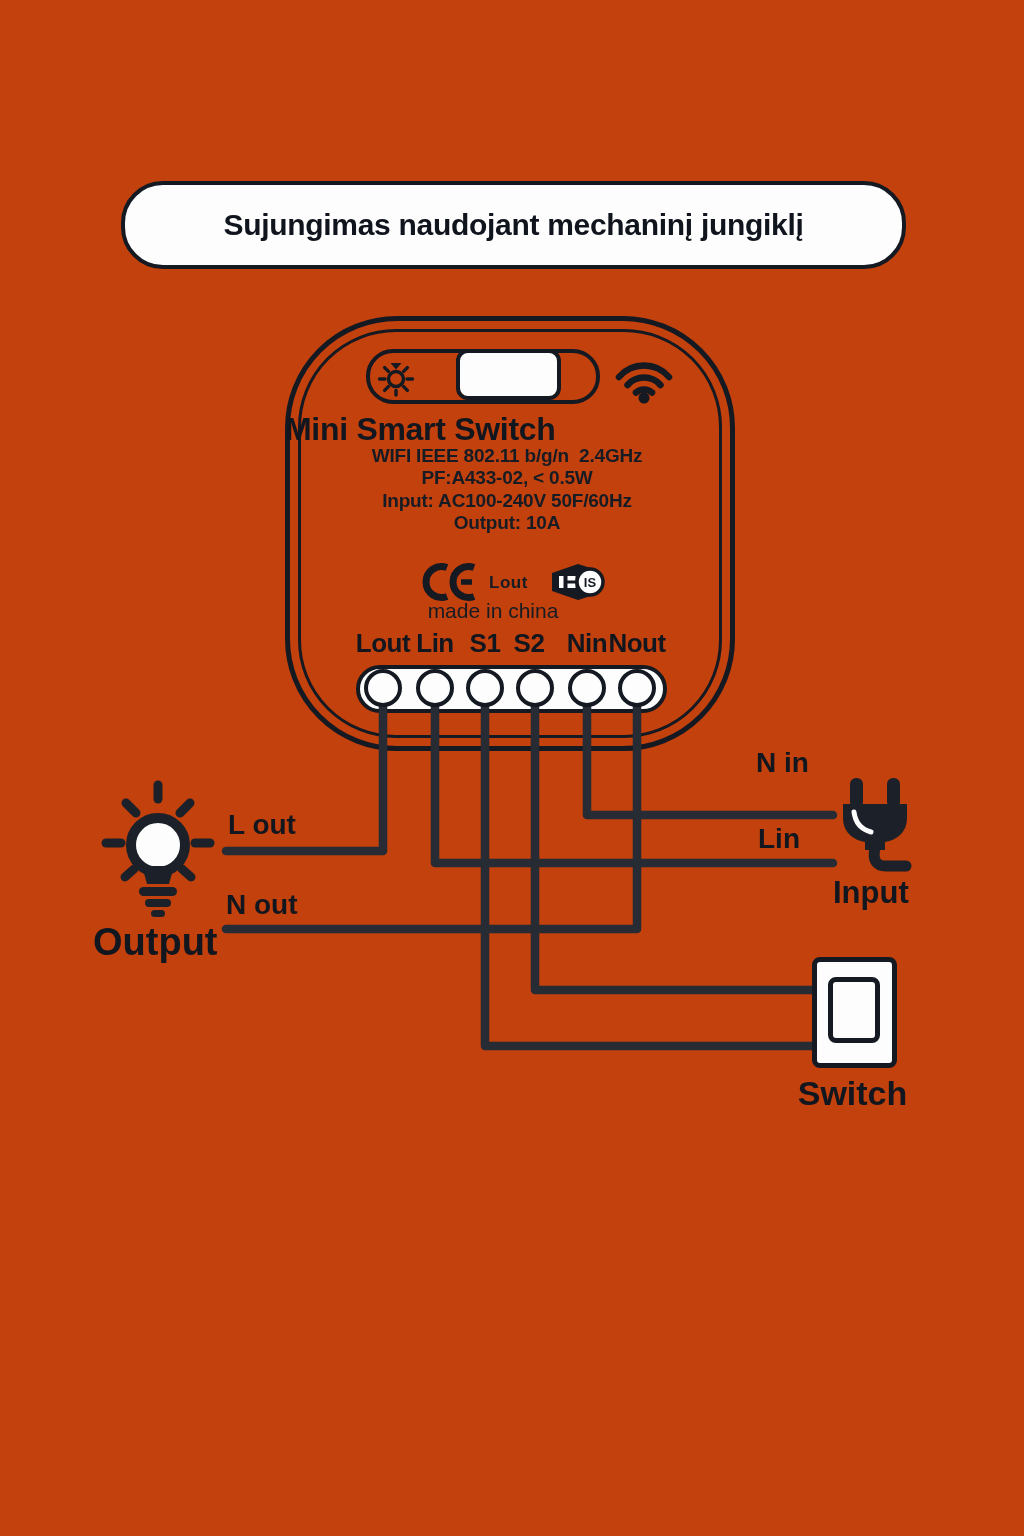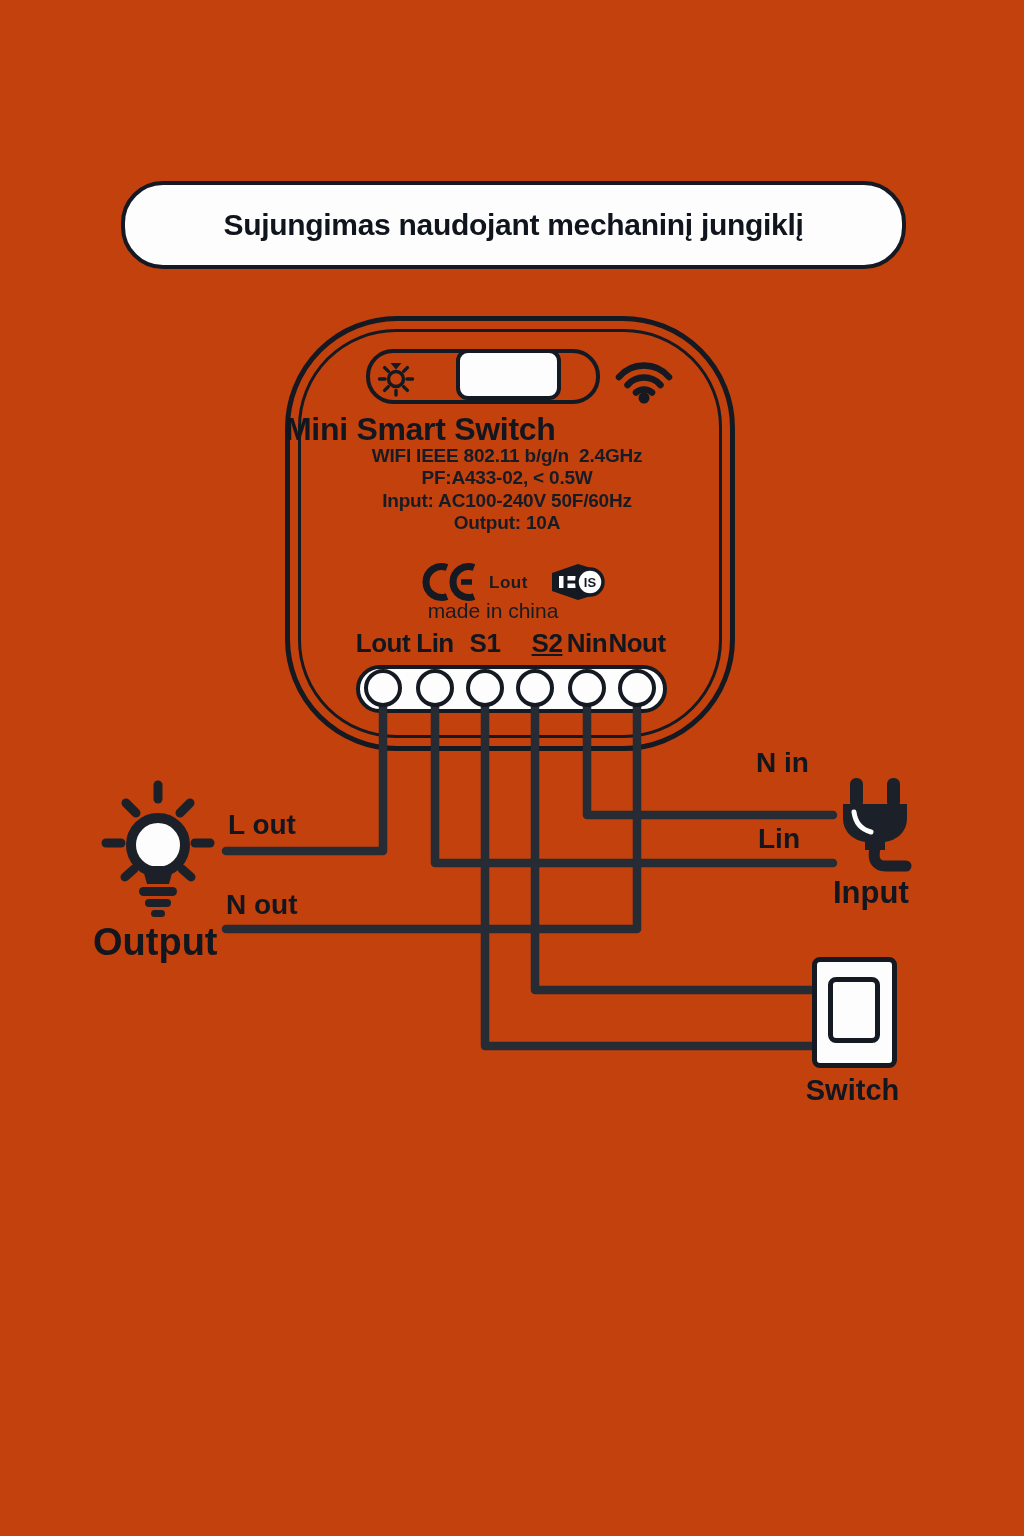--- a/index.html
+++ b/index.html
@@ -55,21 +55,21 @@
   }
   #wires{left:0;top:0;z-index:3;}
   
   .lbl{font-weight:700;color:#12161e;}
   .lbl-lout{left:228px;top:809px;font-size:28px;}
   .lbl-nout{left:226px;top:889px;font-size:28px;}
   .lbl-output{left:93px;top:921px;font-size:38px;}
   .lbl-nin{left:756px;top:747px;font-size:28px;}
   .lbl-lin{left:758px;top:823px;font-size:28px;}
   .lbl-input{left:833px;top:875px;font-size:31px;}
-  .lbl-switch{left:790px;top:1074px;width:125px;text-align:center;font-size:29px;}
+  .lbl-switch{left:790px;top:1074px;width:125px;text-align:center;font-size:34px;}
   
   .switch-box{
     left:812px;top:957px;width:85px;height:111px;box-sizing:border-box;
     border:5px solid #141922;border-radius:8px;background:#fdfdfe;z-index:4;
   }
   .switch-rocker{
     left:828px;top:977px;width:52px;height:66px;box-sizing:border-box;
     border:5px solid #141922;border-radius:8px;z-index:5;
   }
   .icon{z-index:4;}
@@ -139,21 +139,21 @@
     <circle cx="42" cy="21" r="13" fill="#fdfdfe" stroke="#141922" stroke-width="3.5"></circle>
     <text x="42" y="26" text-anchor="middle" font-family="Liberation Sans, sans-serif" font-size="13" font-weight="bold" fill="#141922">IS</text>
   </svg>
 
   <div class="abs made-in">made in china</div>
 
   <div class="abs tlabels" id="tlabels">
       <span class="tlabel" style="left: 383px;">Lout</span>
       <span class="tlabel" style="left: 435px;">Lin</span>
       <span class="tlabel" style="left: 485px;">S1</span>
-      <span class="tlabel" style="left: 547px; text-decoration: underline;">S2</span>
+      <span class="tlabel" style="left: 529px;">S2</span>
       <span class="tlabel" style="left: 587px;">Nin</span>
       <span class="tlabel" style="left: 637px;">Nout</span>
     </div>
   <div class="abs tstrip"></div>
   <div id="tcircles"></div>
 
   <svg class="abs" id="wires" width="1024" height="1536" viewBox="0 0 1024 1536">
       <polyline points="383,702 383,851 226,851" fill="none" stroke="#262b34" stroke-width="8.5" stroke-linecap="round" stroke-linejoin="round"></polyline>
       <polyline points="435,702 435,863 833,863" fill="none" stroke="#262b34" stroke-width="8.5" stroke-linecap="round" stroke-linejoin="round"></polyline>
       <polyline points="485,702 485,1046 816,1046" fill="none" stroke="#262b34" stroke-width="8.5" stroke-linecap="round" stroke-linejoin="round"></polyline>

